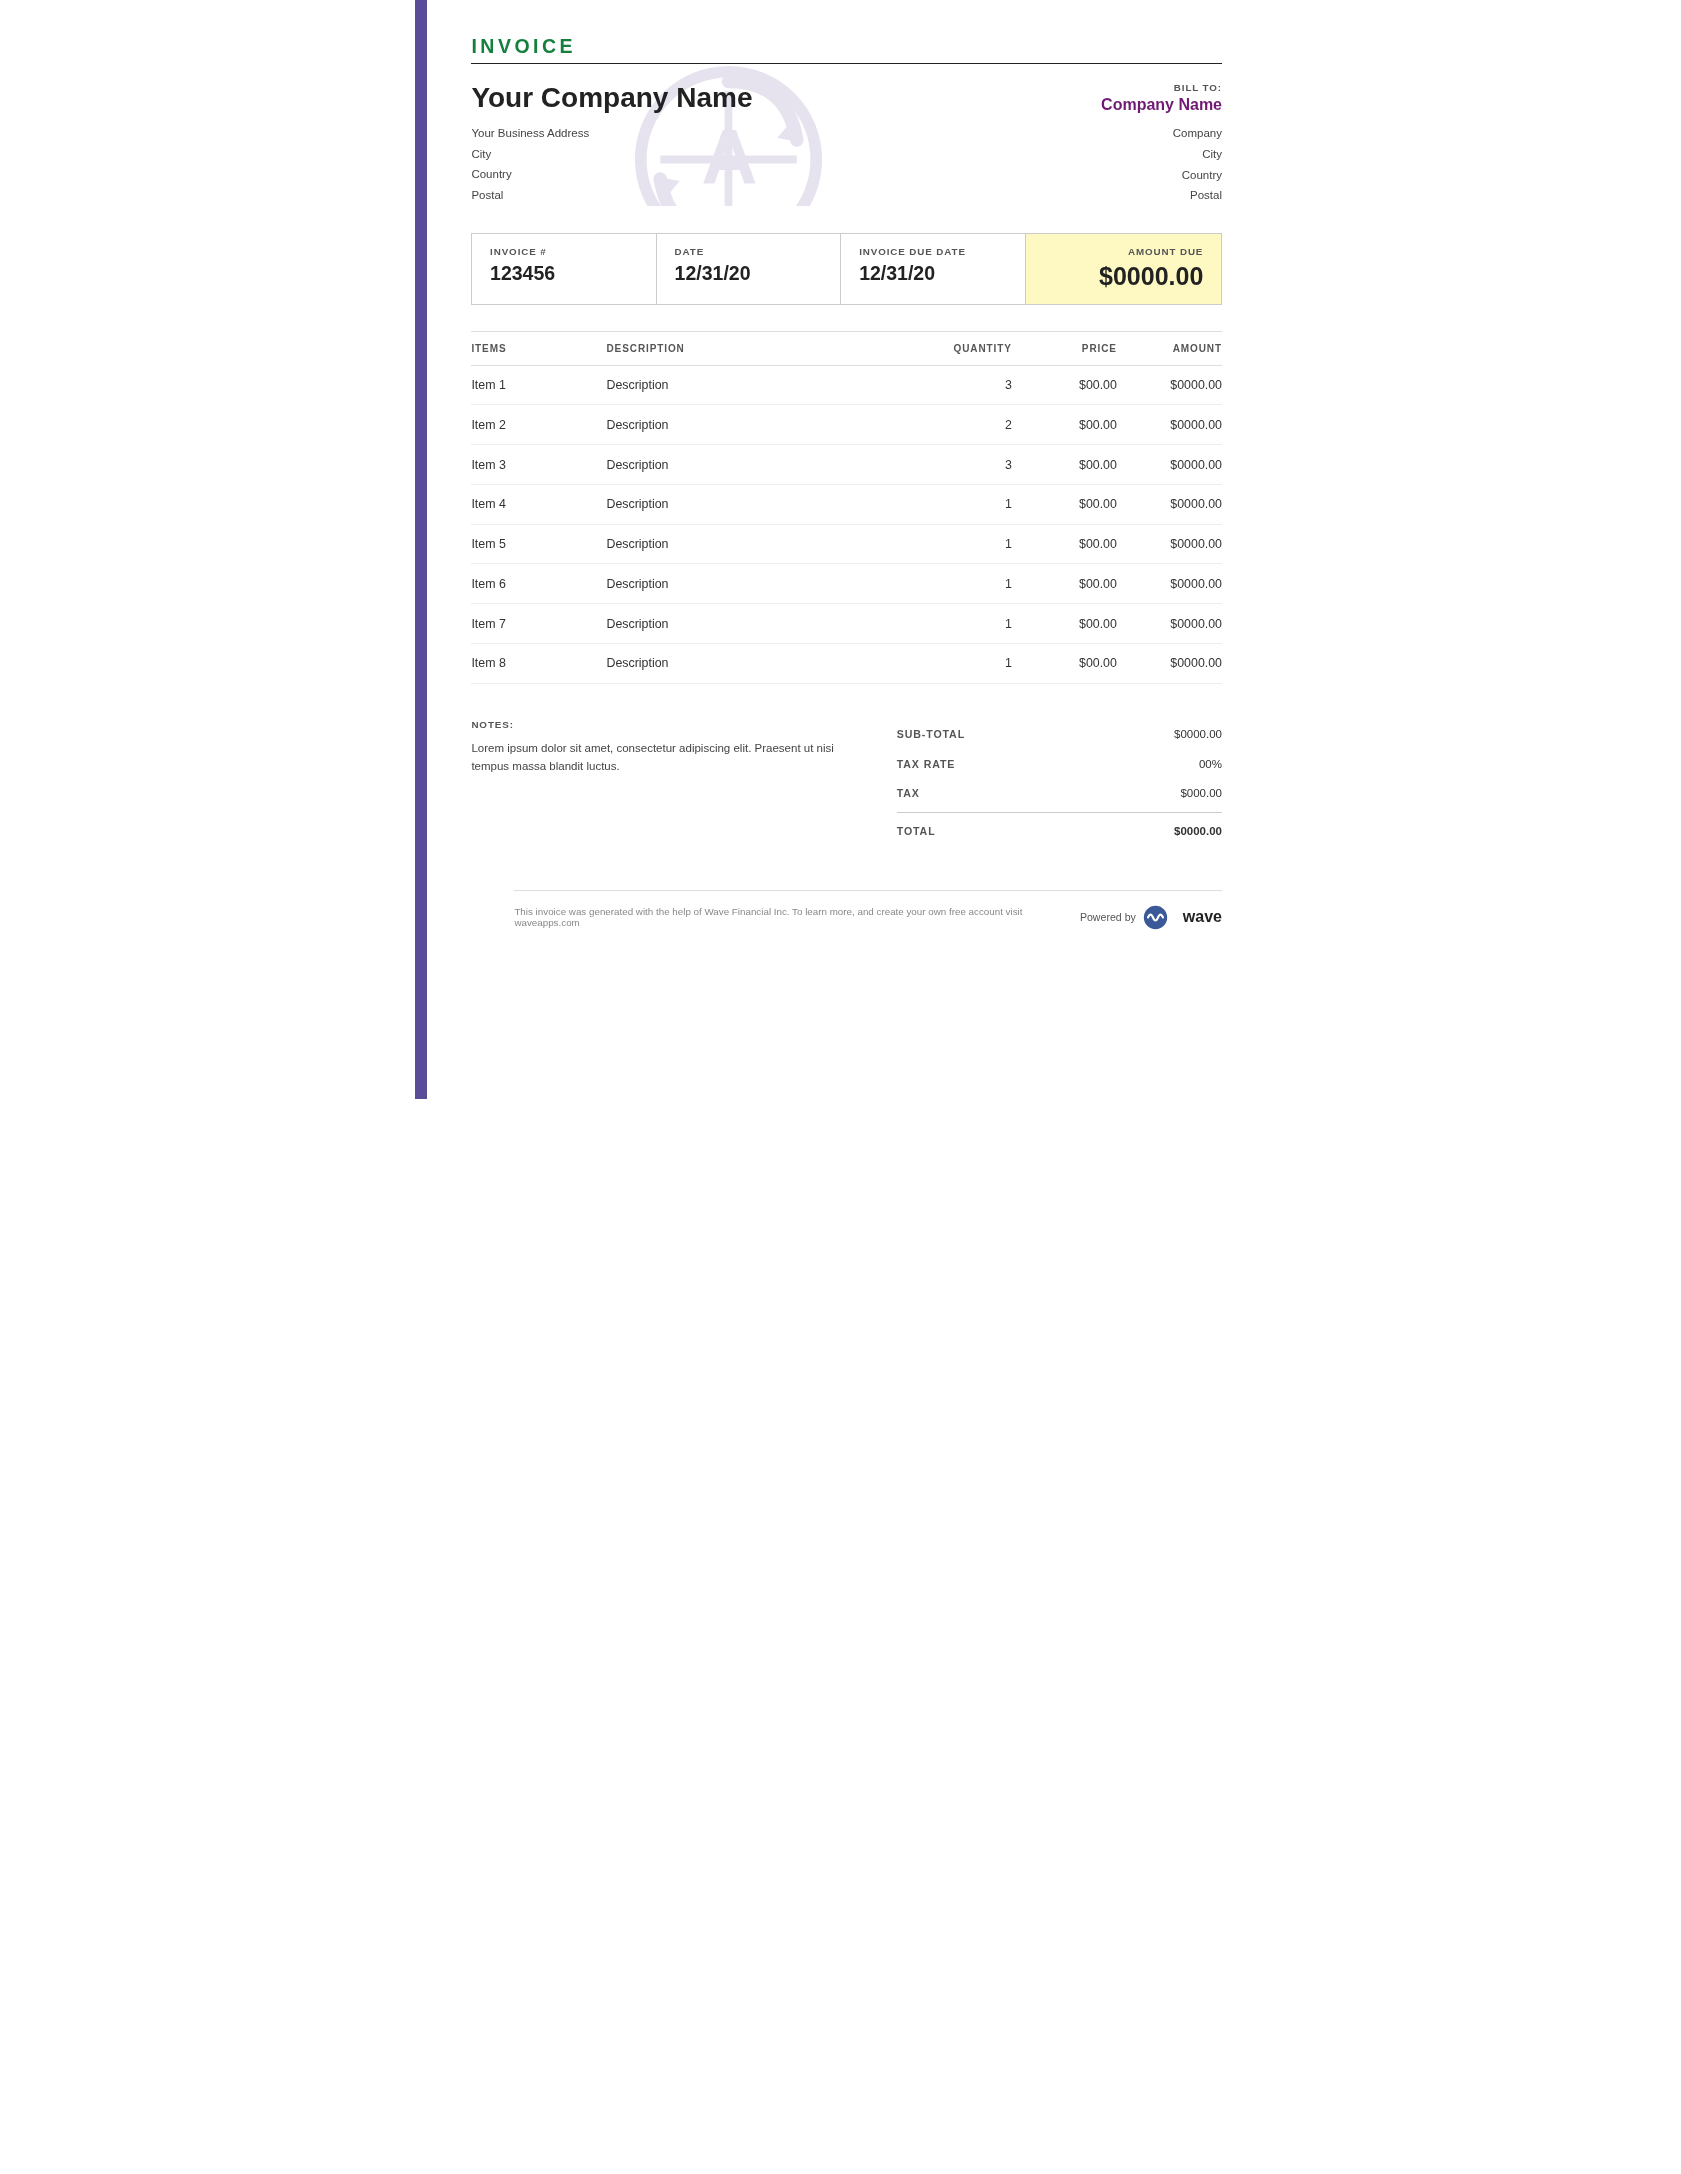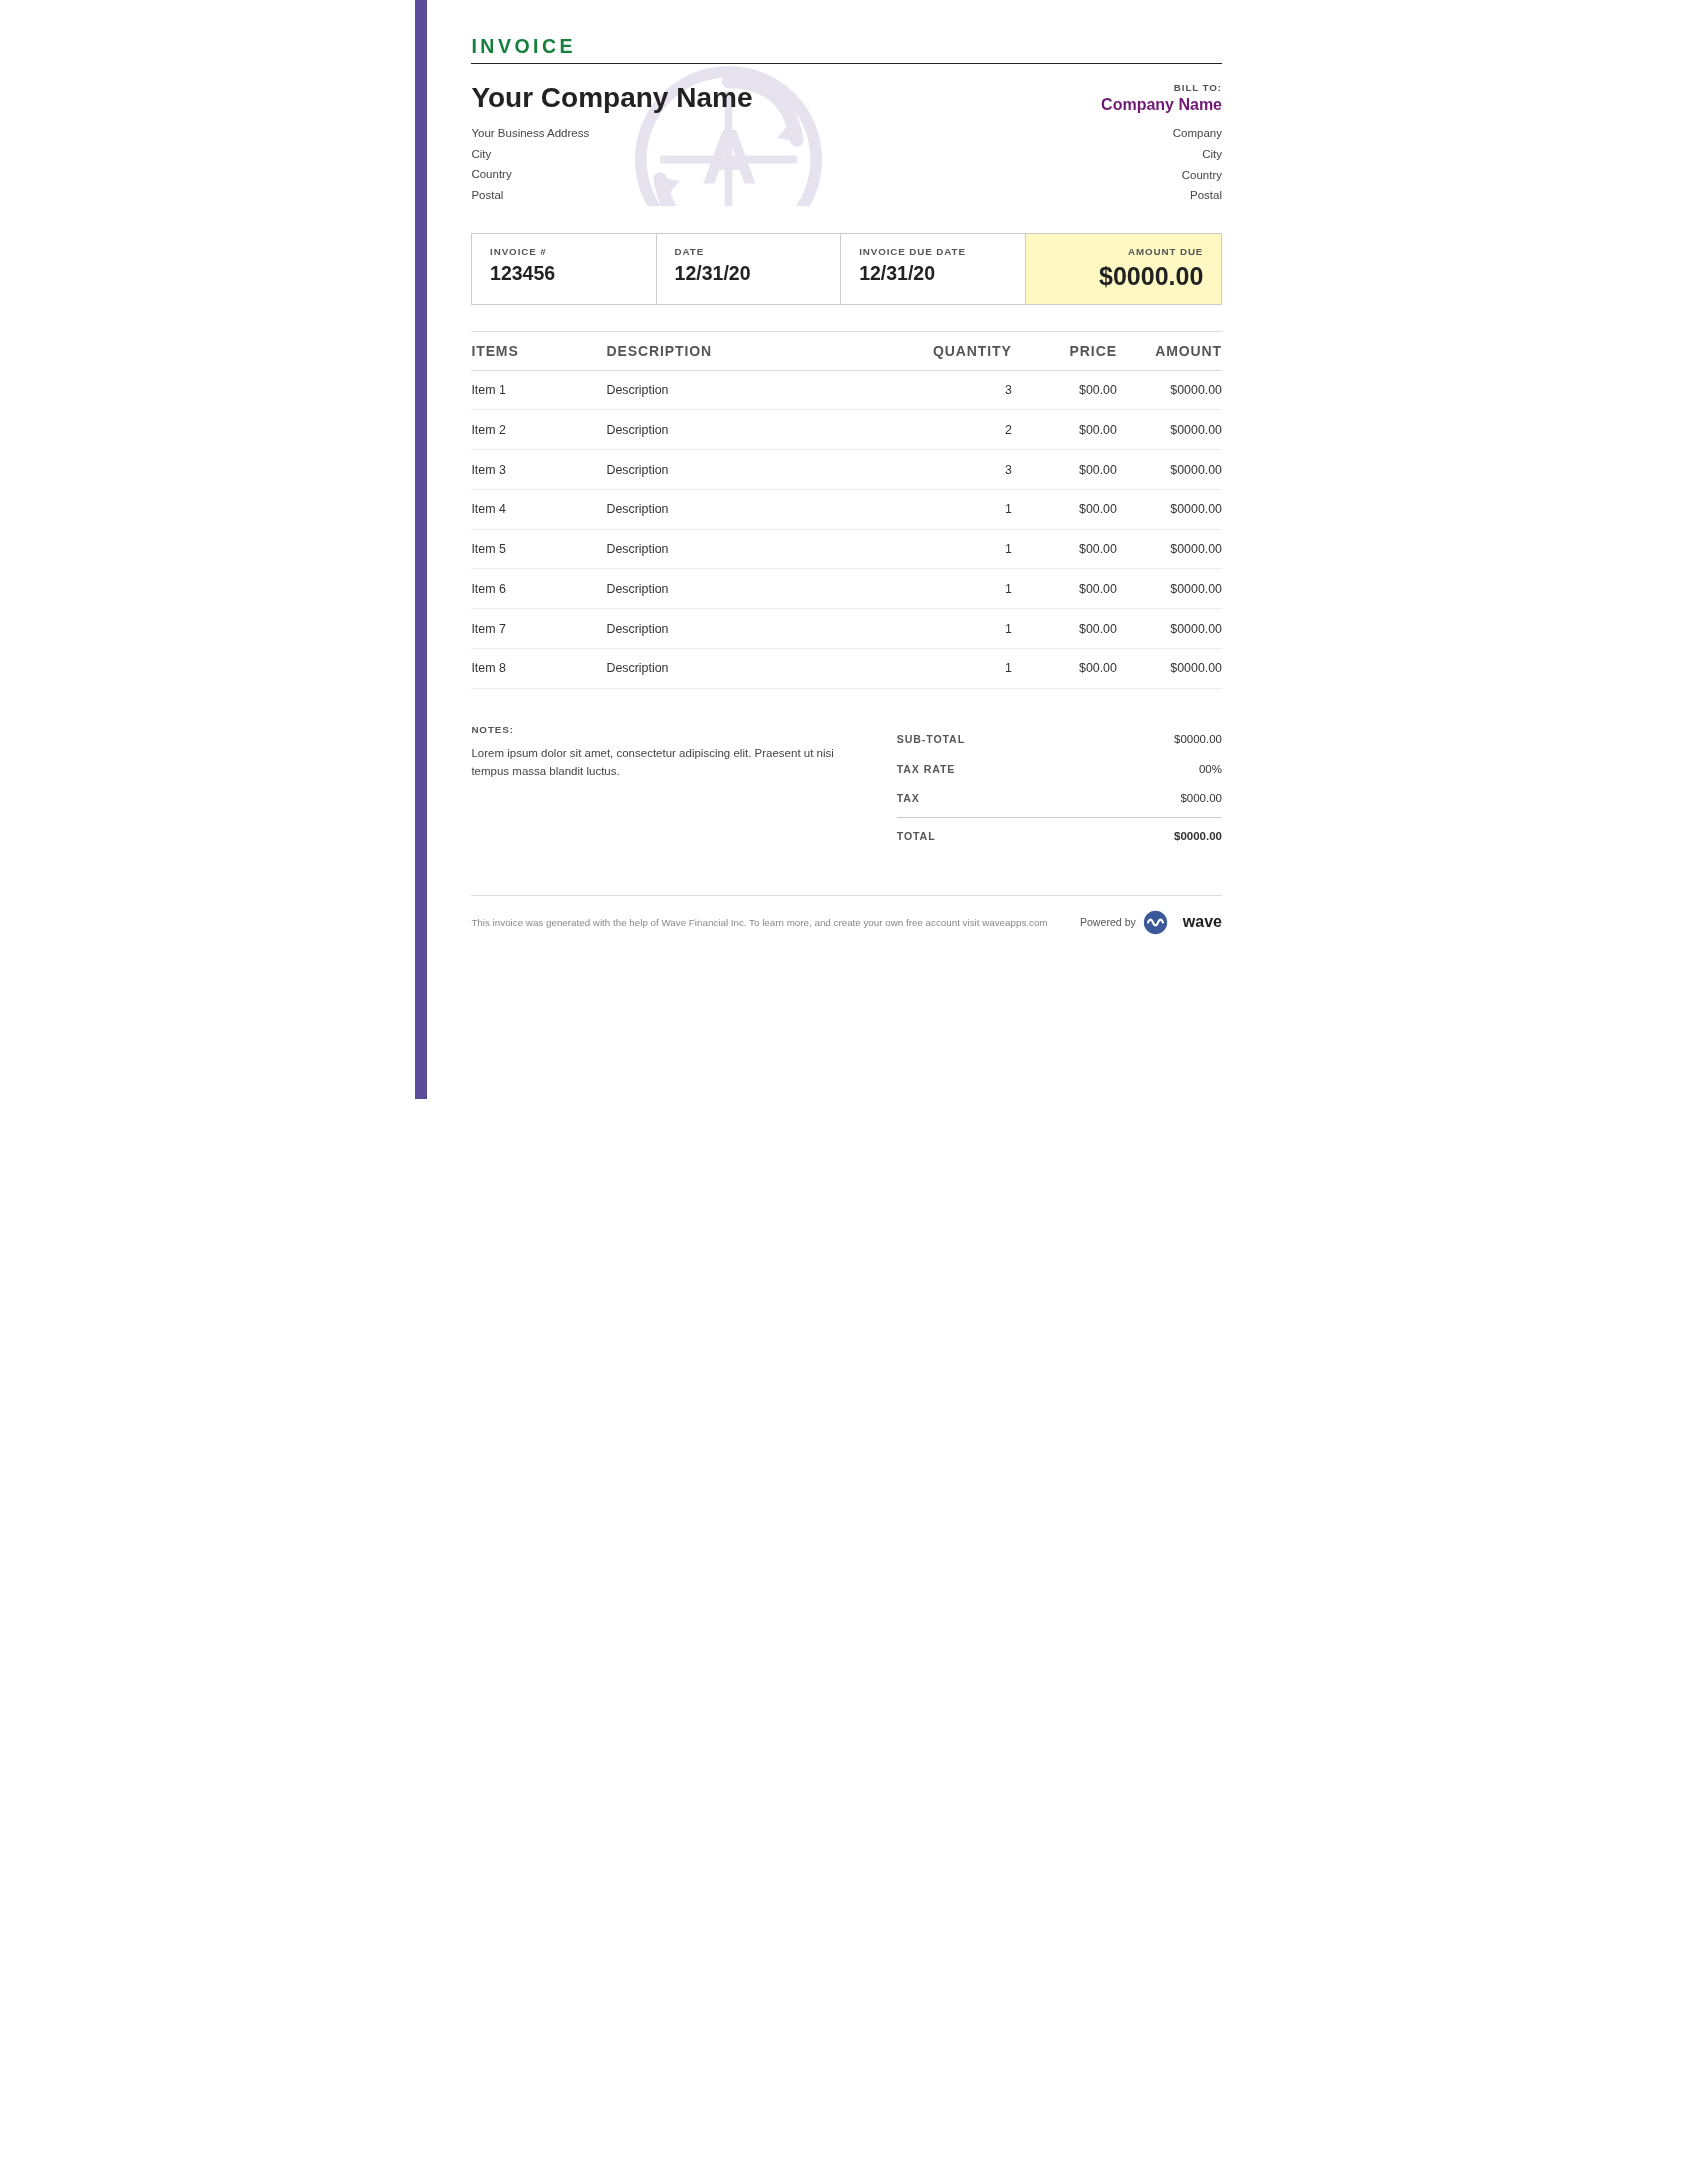--- a/index.html
+++ b/index.html
@@ -182,21 +182,21 @@
       border-collapse: collapse;
       margin-bottom: 35px;
     }
 
     .items-table thead tr {
       border-top: 0.9px solid #ddd;
       border-bottom: 0.9px solid #ddd;
     }
 
     .items-table th {
-      font-size: 14px;
+      font-size: 10px;
       font-weight: bold;
       color: #555;
       letter-spacing: 0.9px;
       padding: 10.6px 0;
       text-align: left;
       margin-left: 24px;
     }
 
     .items-table th.right {
       text-align: right;
@@ -278,20 +278,21 @@
       margin: 3.5px 0;
     }
 
     
     .page-footer {
       border-top: 0.9px solid #ddd;
       padding-top: 14px;
       display: flex;
       justify-content: space-between;
       align-items: center;
+      margin-left: 43px;
     }
 
     .footer-legal {
       font-size: 9.8px;
       color: #888;
       flex: 1;
     }
 
     .footer-powered {
       display: flex;

